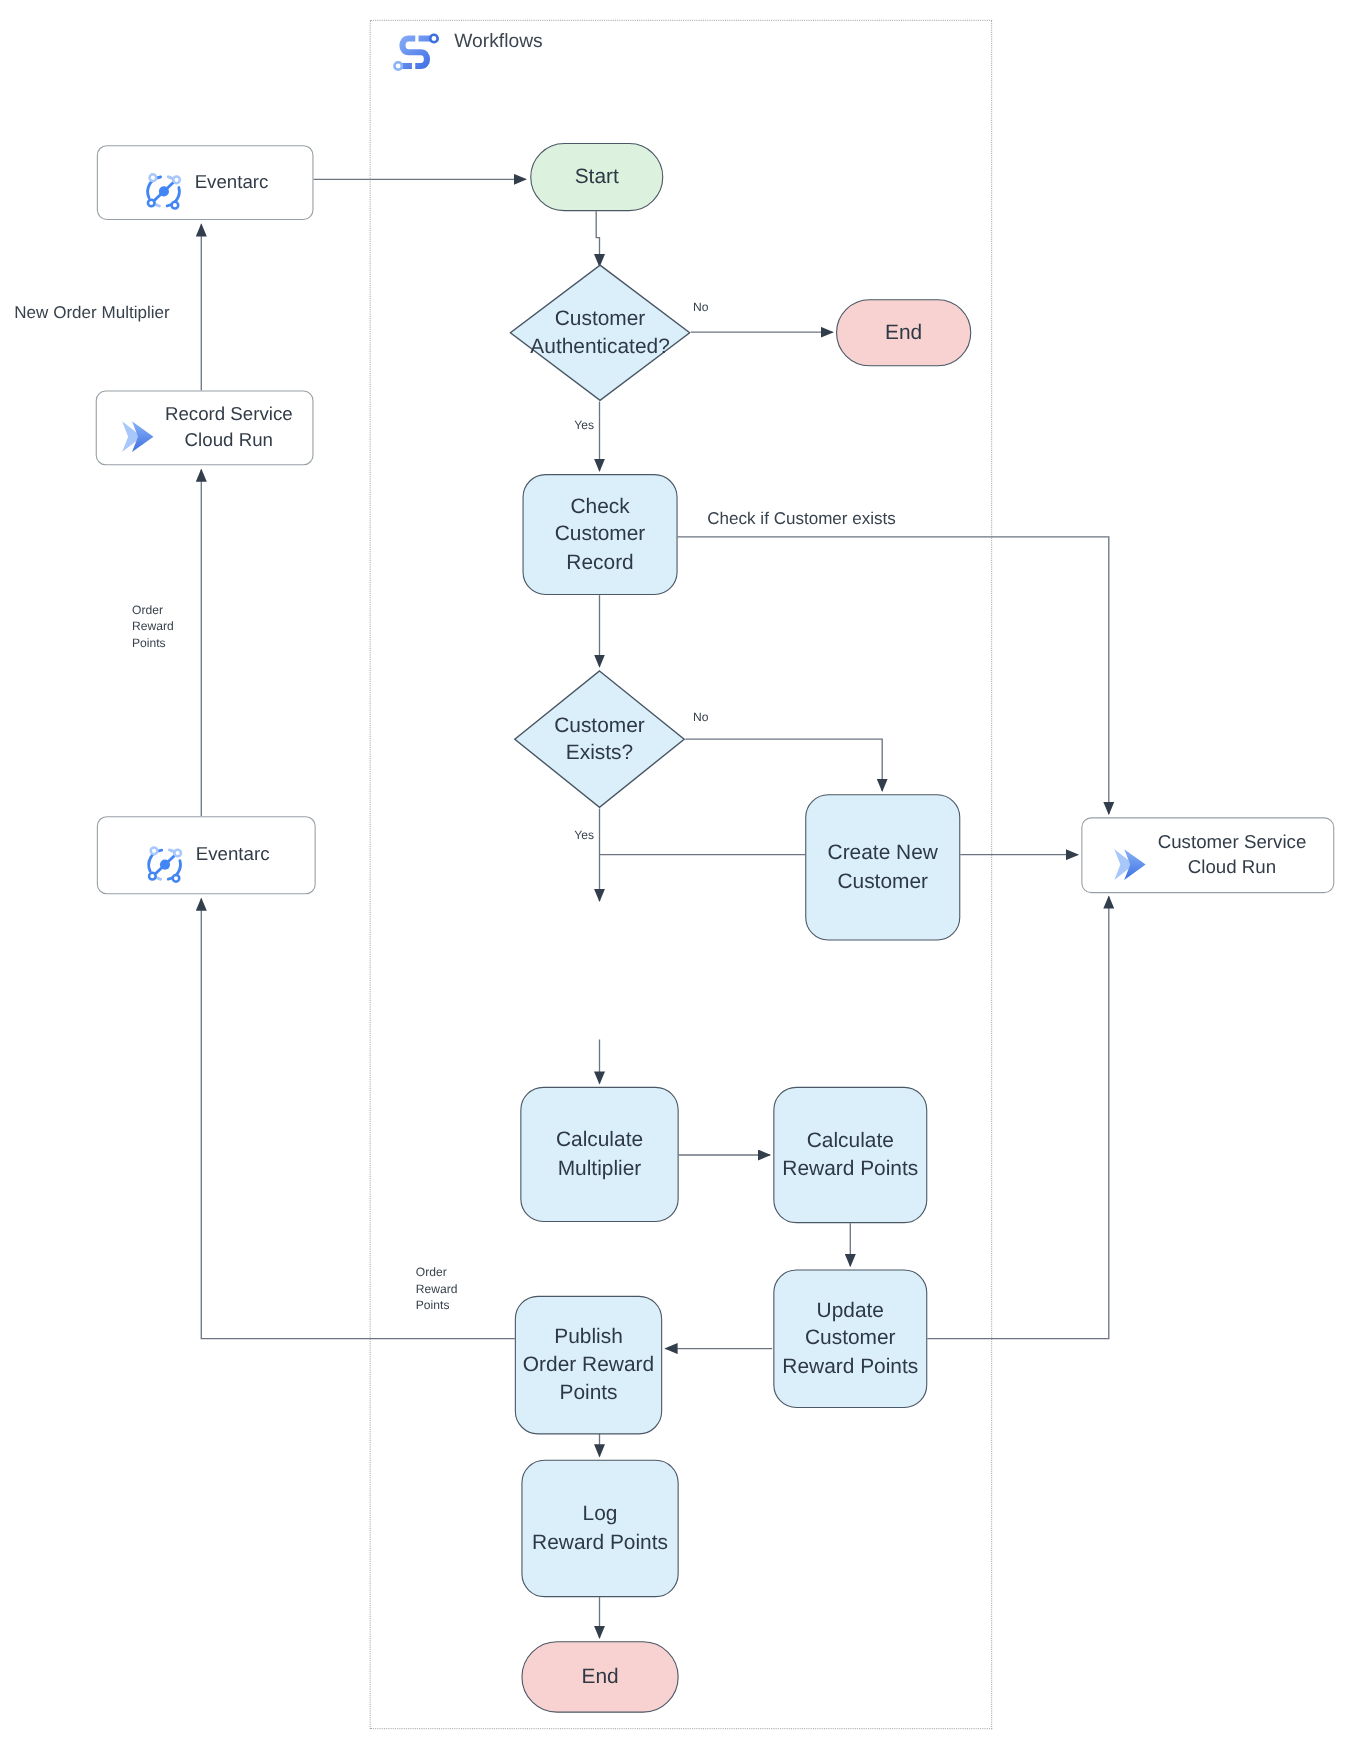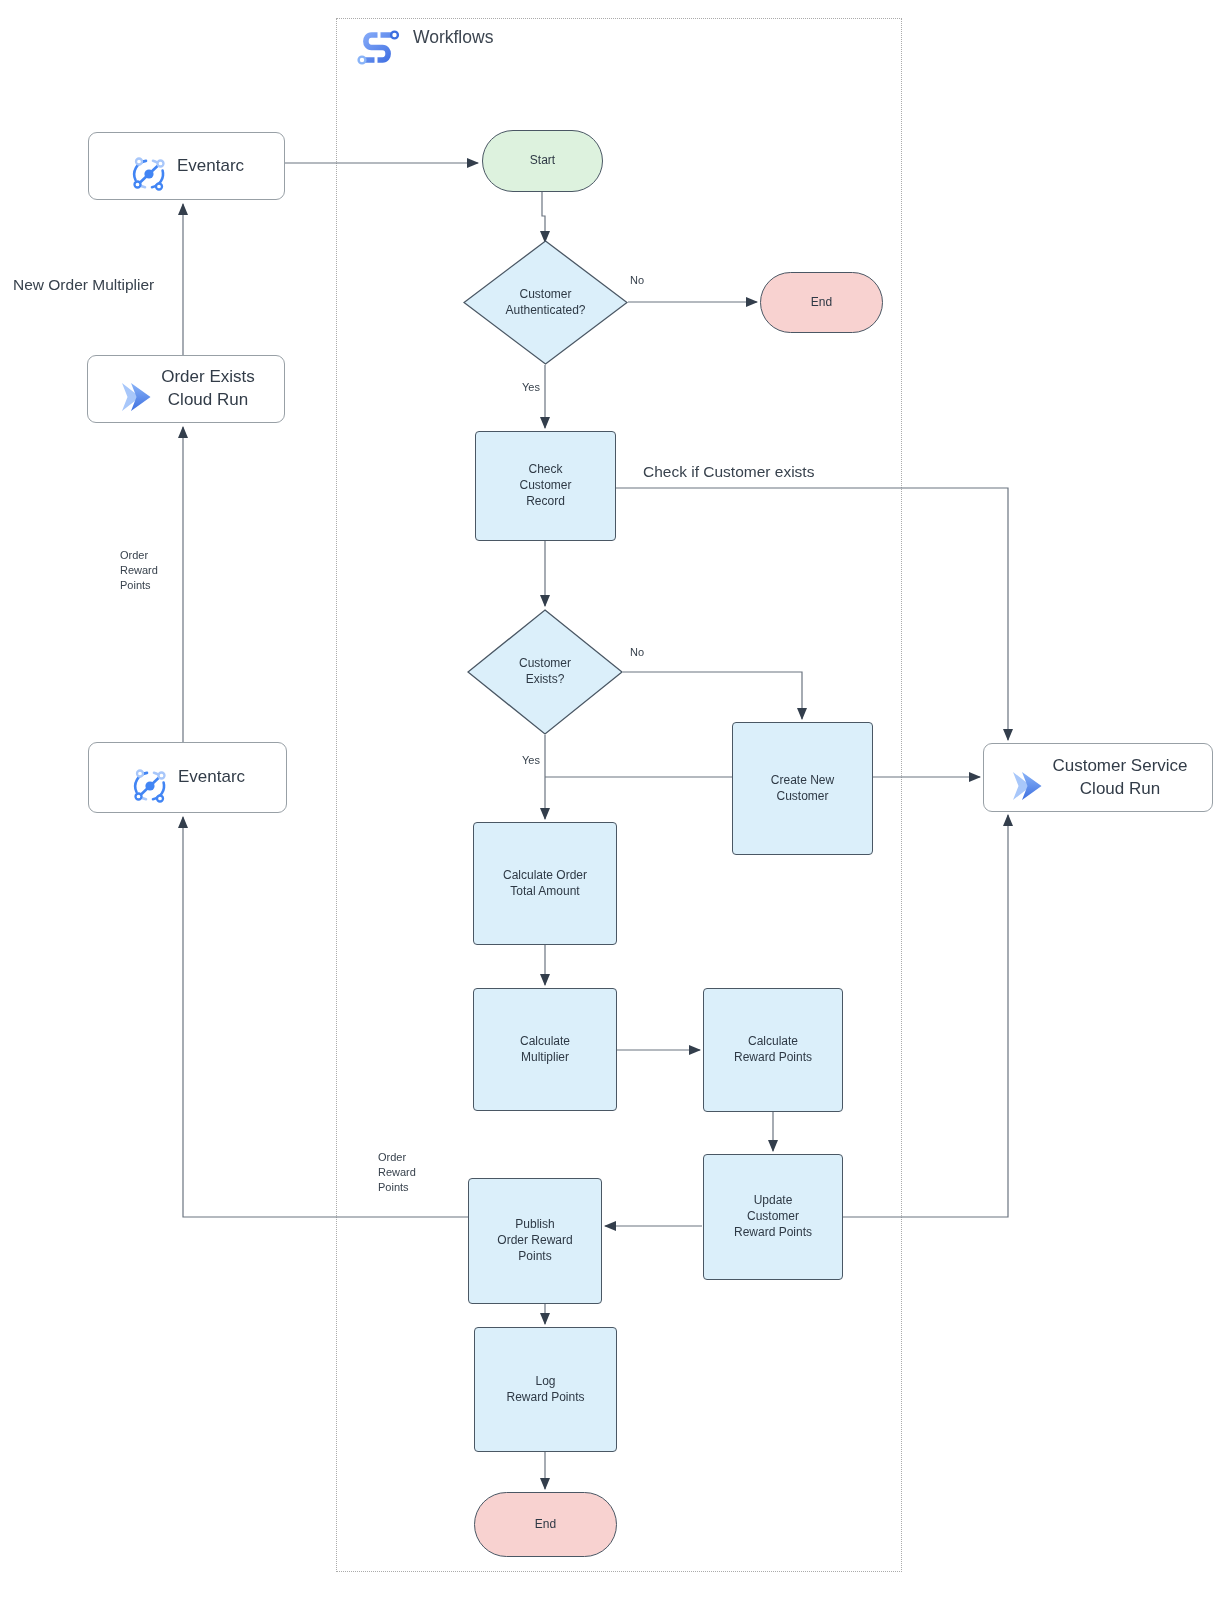--- a/index.html
+++ b/index.html
@@ -11,23 +11,23 @@
     position:absolute;left:336px;top:18px;width:566px;height:1554px;
     border:1.5px dotted #ababab;box-sizing:border-box;background:transparent;
   }
   .wf-header{position:absolute;left:354px;top:27px;display:flex;align-items:flex-start;gap:13px;height:50px;}
   .wf-title{font-size:17.5px;color:#3c4550;}
   svg.edges{position:absolute;left:0;top:0;pointer-events:none;}
   .edge{stroke:var(--line-color);stroke-width:1.2;fill:none;}
   .arrowhead{fill:var(--arrow-color);}
   .node{
     position:absolute;box-sizing:border-box;display:flex;align-items:center;justify-content:center;
-    text-align:center;font-size:12px;line-height:1.33;white-space:pre-line;color:#2e3945;
-  }
-  .process{background:var(--process-fill);border:1px solid var(--shape-stroke);border-radius:4px;}
+    text-align:center;font-size:19px;line-height:1.33;white-space:pre-line;color:#2e3945;
+  }
+  .process{background:var(--process-fill);border:1px solid var(--shape-stroke);border-radius:21px;}
   .pill{border:1px solid var(--shape-stroke);border-radius:33px;}
   .pill.start{background:var(--start-fill);}
   .pill.end{background:var(--end-fill);}
   .whitebox{
     background:#ffffff;border:1px solid var(--service-stroke);border-radius:9px;
     font-size:17px;gap:8px;color:#323c48;
   }
   .diamond{background:transparent;border:none;}
   .diamond svg{position:absolute;left:0;top:0;width:100%;height:100%;}
   .dshape{fill:var(--process-fill);stroke:var(--shape-stroke);stroke-width:1.3;}
@@ -112,21 +112,21 @@
     <span>Eventarc</span>
   </div>
 
   <div class="node whitebox" style="left:87px;top:355px;width:198px;height:68px;">
     <span>
       <svg width="36" height="32" viewBox="0 0 36 32">
         <polygon points="5,2 23,16 5,30 10.5,16" fill="#a8c7fa"></polygon>
         <polygon points="14,2 33.5,16 14,30 19.5,16" fill="url(#crg)"></polygon>
       </svg>
     </span>
-    <span>Order Exists
+    <span>Record Service
 Cloud Run</span>
   </div>
 
   <div class="node whitebox" style="left:88px;top:742px;width:199px;height:71px;">
     <span>
       <svg width="40" height="36" viewBox="0 0 40 36" fill="none" stroke-linecap="round">
         <path class="st-dark" stroke-width="2.6" d="M6.5,24 A13.5,13.5 0 0 1 17,4.9"></path>
         <path class="st-light" stroke-width="2.6" d="M24,4.7 A13.5,13.5 0 0 1 31.5,9.5"></path>
         <path class="st-dark" stroke-width="2.6" d="M33.6,14.5 A13.5,13.5 0 0 1 23,31.2"></path>
         <path class="st-light" stroke-width="2.6" d="M16,31.3 A13.5,13.5 0 0 1 10,28.5"></path>
@@ -180,24 +180,20 @@
     </svg>
     <span class="dlabel">Customer
 Exists?</span>
   </div>
 
   <div class="node process" style="left:732px;top:722px;width:141px;height:133px;">
     <span>Create New
 Customer</span>
   </div>
 
-  <div class="node process" style="left:473px;top:822px;width:144px;height:123px;">
-    <span>Calculate Order
-Total Amount</span>
-  </div>
 
   <div class="node process" style="left:473px;top:988px;width:144px;height:123px;">
     <span>Calculate
 Multiplier</span>
   </div>
 
   <div class="node process" style="left:703px;top:988px;width:140px;height:124px;">
     <span>Calculate
 Reward Points</span>
   </div>

